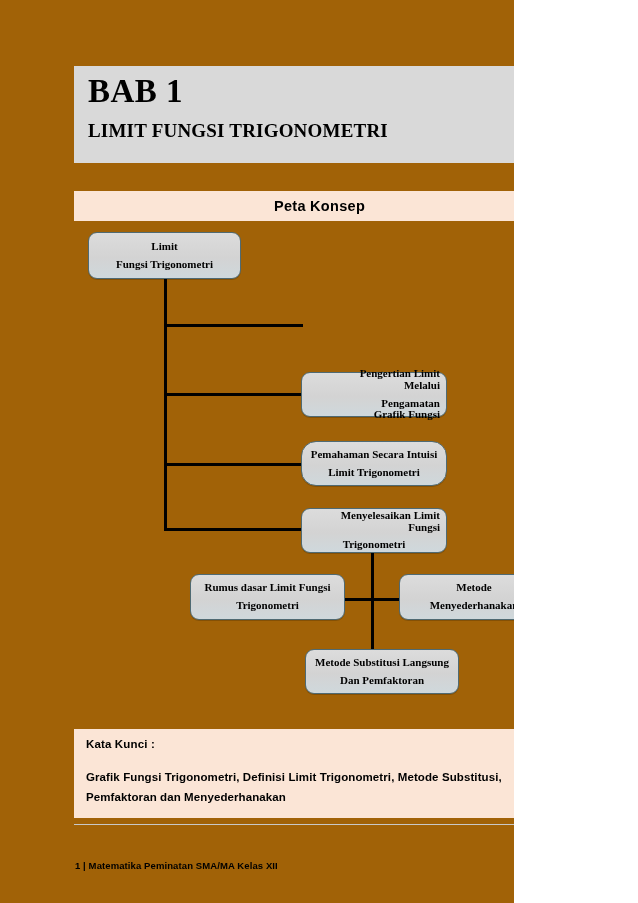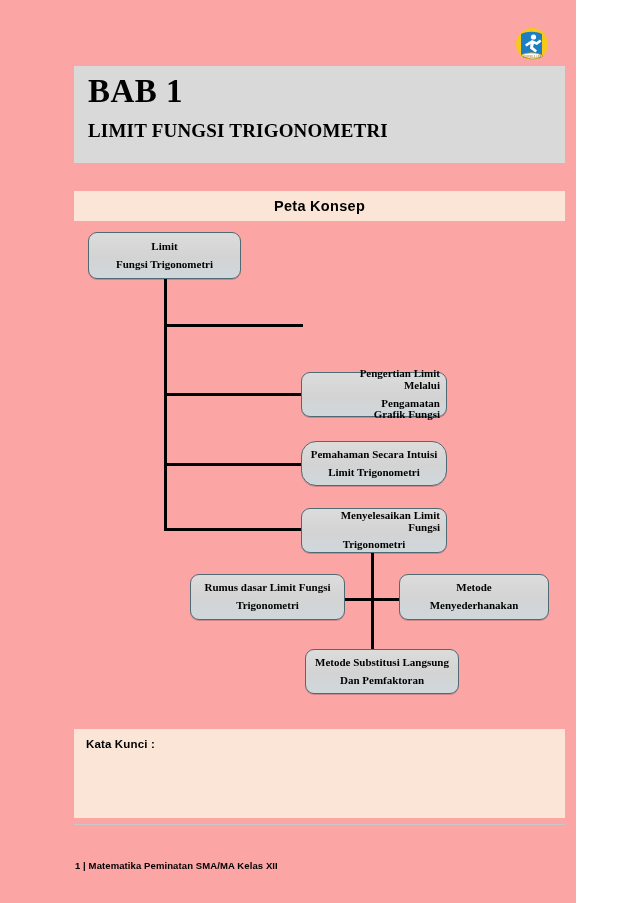--- a/index.html
+++ b/index.html
@@ -6,23 +6,23 @@
     margin: 0;
     padding: 0;
     background: #ffffff;
   }
   body {
     font-family: "Liberation Sans", sans-serif;
     color: #000000;
   }
   #page {
     position: relative;
-    width: 576px;
+    width: 514px;
     height: 903px;
-    background: #fca5a5;
+    background: #a16207;
     overflow: hidden;
   }
 
   
   .logo {
     position: absolute;
     left: 508px;
     top: 22px;
     width: 48px;
     height: 48px;
@@ -237,18 +237,19 @@
     </div>
 
     <div class="node" style="left:305px; top:649px; width:154px; height:45px;">
       <span class="ln">Metode Substitusi Langsung</span>
       <span class="ln">Dan Pemfaktoran</span>
     </div>
   </div>
 
   <div class="keywords-band">
     <div class="kw-label">Kata Kunci :</div>
+    <div class="kw-body">Grafik Fungsi Trigonometri, Definisi Limit Trigonometri, Metode Substitusi, Pemfaktoran dan Menyederhanakan</div>
   </div>
 
   <div class="footer-rule"></div>
   <div class="footer-text">1 | Matematika Peminatan SMA/MA Kelas XII</div>
 
 </div>
 
 </body></html>

